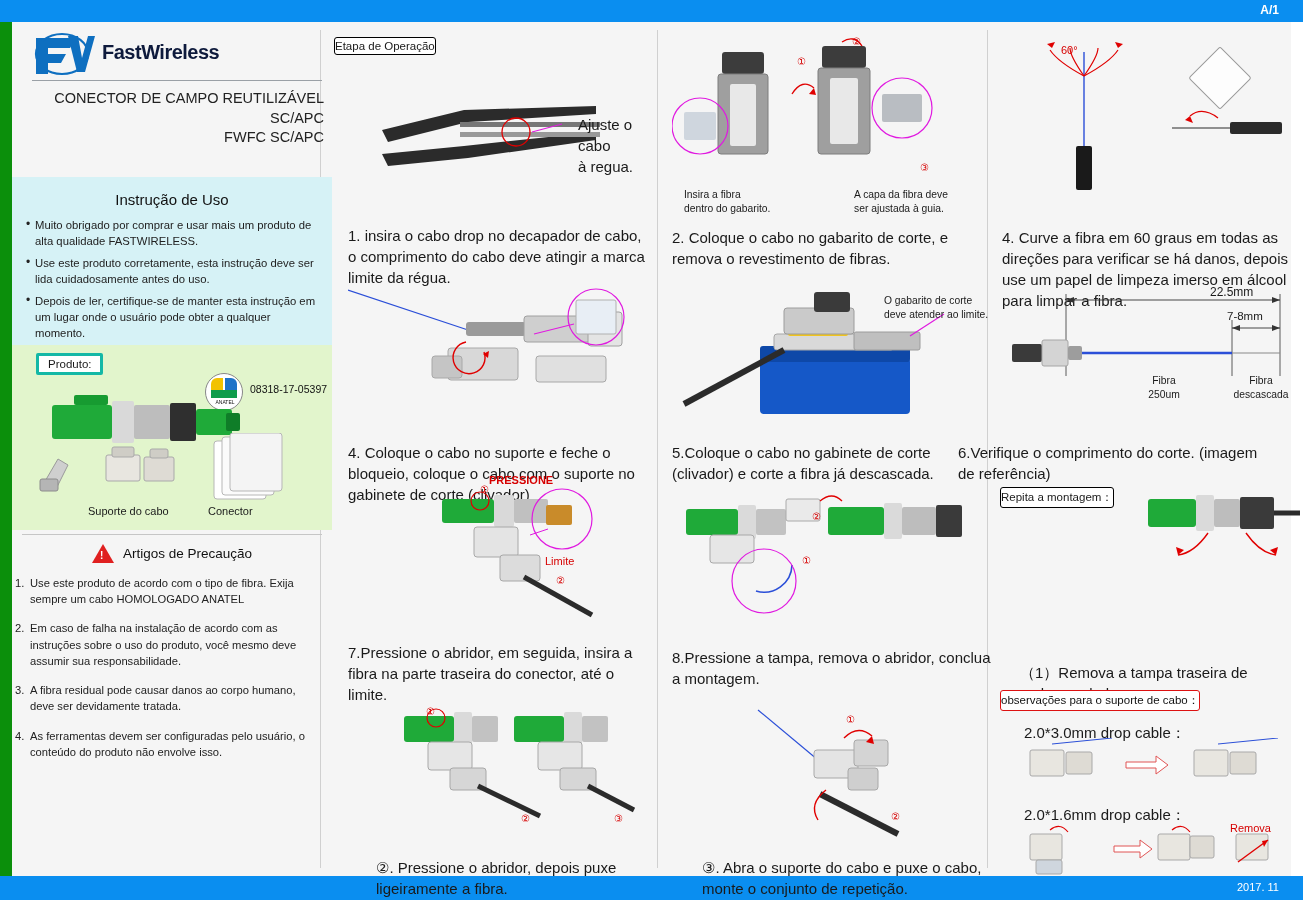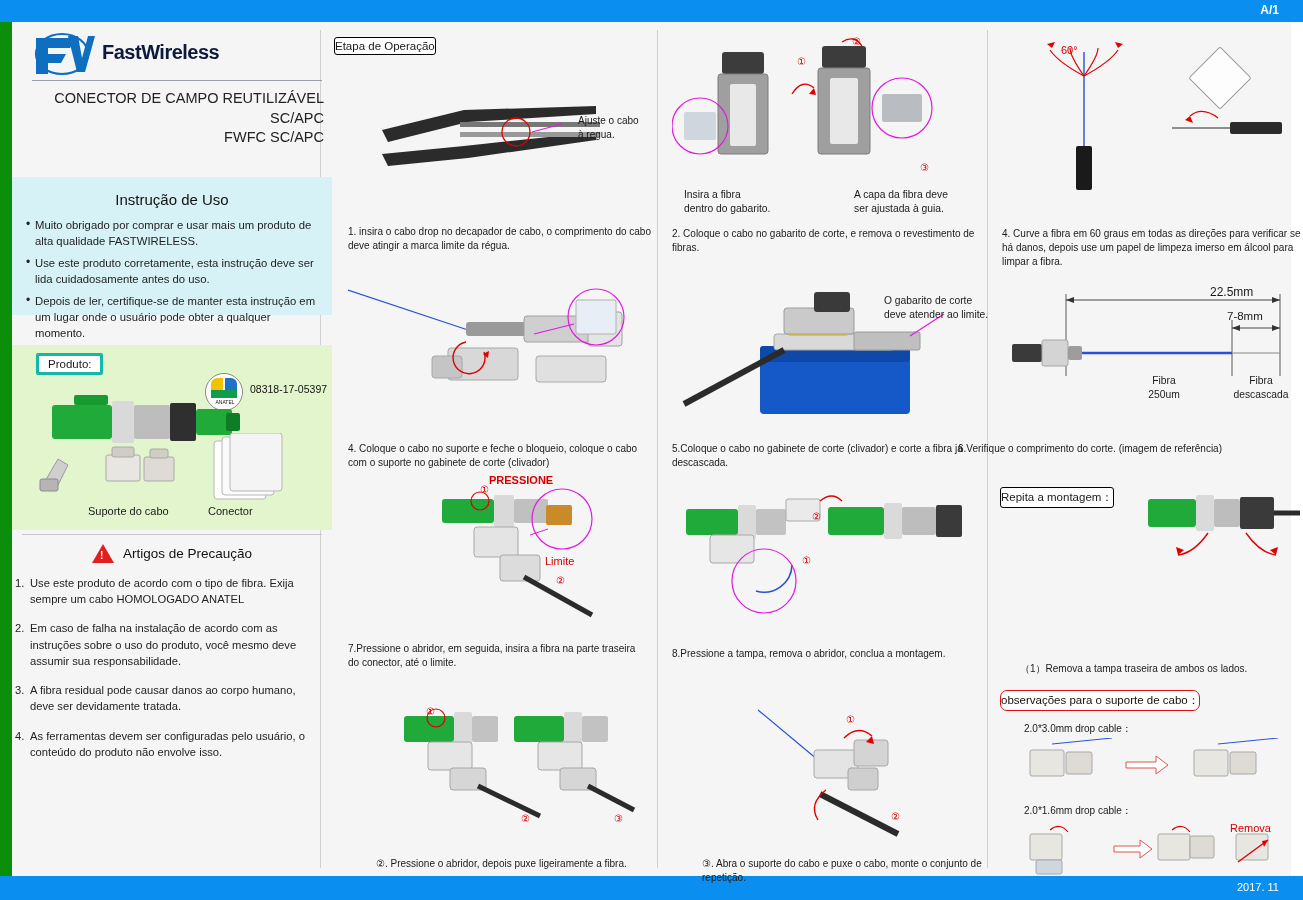--- a/index.html
+++ b/index.html
@@ -58,21 +58,21 @@
   }
   .fw-text .fast { color:#0e1a3c; }
   .fw-text .wireless { color:#0e1a3c; }
   .logo-rule { margin-top:8px; border-top:1px solid #9aa0a6; width:290px; }
   .prod-title {
     margin-top:8px; font-size:14.5px; color:#222; text-align:right;
     width:292px; line-height:1.35;
   }
 
   .instr-box {
-    position:absolute; left:0px; top:155px; width:320px; height:138px;
+    position:absolute; left:0px; top:155px; width:320px; height:168px;
     background:#d6f2f6;
     padding:10px 14px;
   }
   .instr-title { text-align:center; font-size:15px; color:#111; margin:4px 0 9px; }
   .instr-list { list-style:none; margin:0; padding:0; }
   .instr-list li {
     font-size:11.3px; line-height:1.42; margin-bottom:6px;
     padding-left:9px; position:relative; color:#222;
   }
   .instr-list li:before {
@@ -117,21 +117,21 @@
   .caution-list li {
     font-size:11.2px; line-height:1.45; margin-bottom:13px; position:relative; color:#222;
   }
   .caution-list li .num { position:absolute; left:-15px; top:0; }
 
   .divider-h {
     position:absolute; left:10px; top:512px; width:300px; border-top:1px solid #c6c6c6;
   }
 
   
-  .cap { position:absolute; font-size:10px; line-height:1.4; color:#1a1a1a; }
+  .cap { position:absolute; font-size:15px; line-height:1.4; color:#1a1a1a; }
   .cap.small { font-size:10.3px; }
   .tagbox {
     position:absolute; border:1px solid #000000; border-radius:3px; background:#fff;
     font-size:11.5px; padding:2px 0;
   }
   .tagbox.red { border-color:#d11; color:#111; }
 
   
   .vline { position:absolute; width:1px; background:#d0d0d0; }
 
@@ -447,21 +447,21 @@
       <rect x="72" y="22" width="26" height="28" rx="2" fill="#bdbdbd"></rect>
       <rect x="98" y="20" width="34" height="32" rx="2" fill="#3a3a3a"></rect>
       <path d="M132 36 L158 36" stroke="#2b2b2b" stroke-width="5"></path>
       <path d="M66 56 q-14 20 -30 22" class="red" stroke-width="1.4"></path>
       <path d="M36 78 l-2 -8 l8 3 z" fill="#e00000"></path>
       <path d="M104 56 q14 20 30 22" class="red" stroke-width="1.4"></path>
       <path d="M134 78 l2 -8 l-8 3 z" fill="#e00000"></path>
     </svg>
     <div class="cap" style="left:1008px; top:640px; width:270px;">（1）Remova a tampa traseira de ambos os lados.</div>
 
-    <div class="tagbox red" style="left:988px; top:668px;border-radius:7px;">observações para o suporte de cabo：</div>
+    <div class="tagbox red" style="left:988px; top:668px;">observações para o suporte de cabo：</div>
     <div class="cap" style="left:1012px; top:700px;">2.0*3.0mm drop cable：</div>
     <svg class="ill" style="left:1010px; top:716px;" width="270" height="60">
       <rect x="8" y="12" width="34" height="26" rx="2" fill="#e8e6e0" stroke="#a9a9a9"></rect>
       <rect x="44" y="14" width="26" height="22" rx="2" fill="#dedbd4" stroke="#a9a9a9"></rect>
       <path d="M104 24 l30 0 l0 -6 l12 9 l-12 9 l0 -6 l-30 0 z" fill="#fff" stroke="#e05555"></path>
       <rect x="172" y="12" width="34" height="26" rx="2" fill="#e8e6e0" stroke="#a9a9a9"></rect>
       <rect x="208" y="14" width="26" height="22" rx="2" fill="#dedbd4" stroke="#a9a9a9"></rect>
       <line x1="30" y1="6" x2="90" y2="0" stroke="#2b4fd8" stroke-width="1"></line>
       <line x1="196" y1="6" x2="256" y2="0" stroke="#2b4fd8" stroke-width="1"></line>
     </svg>

